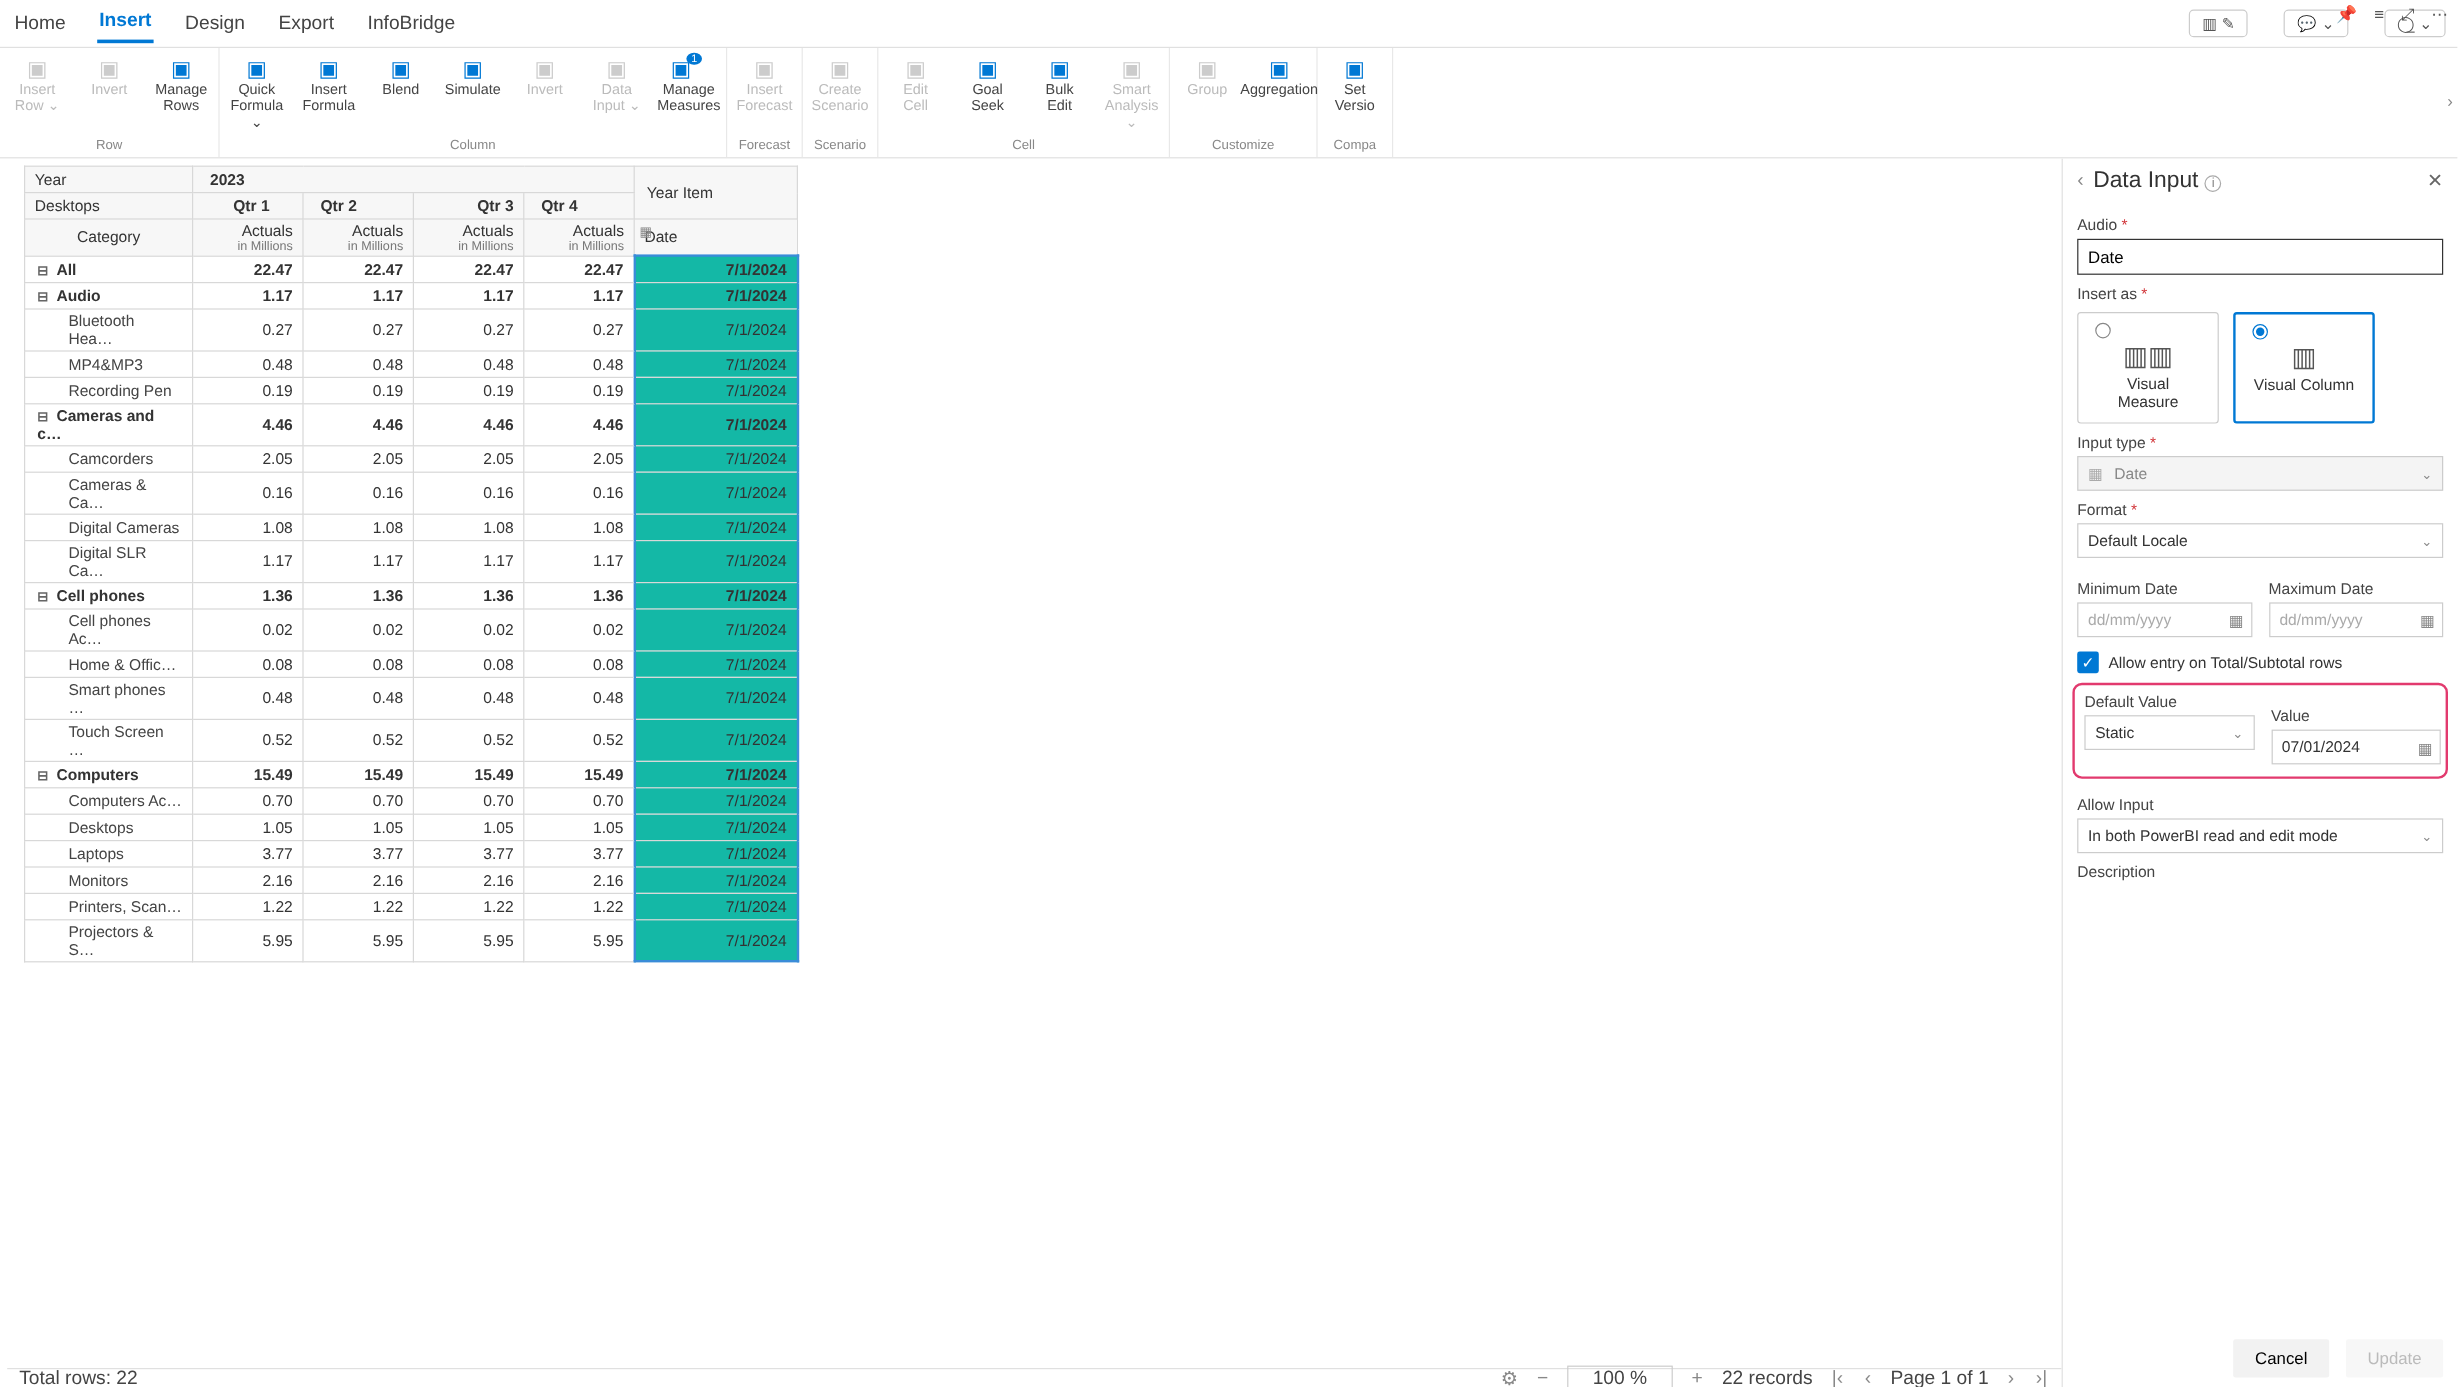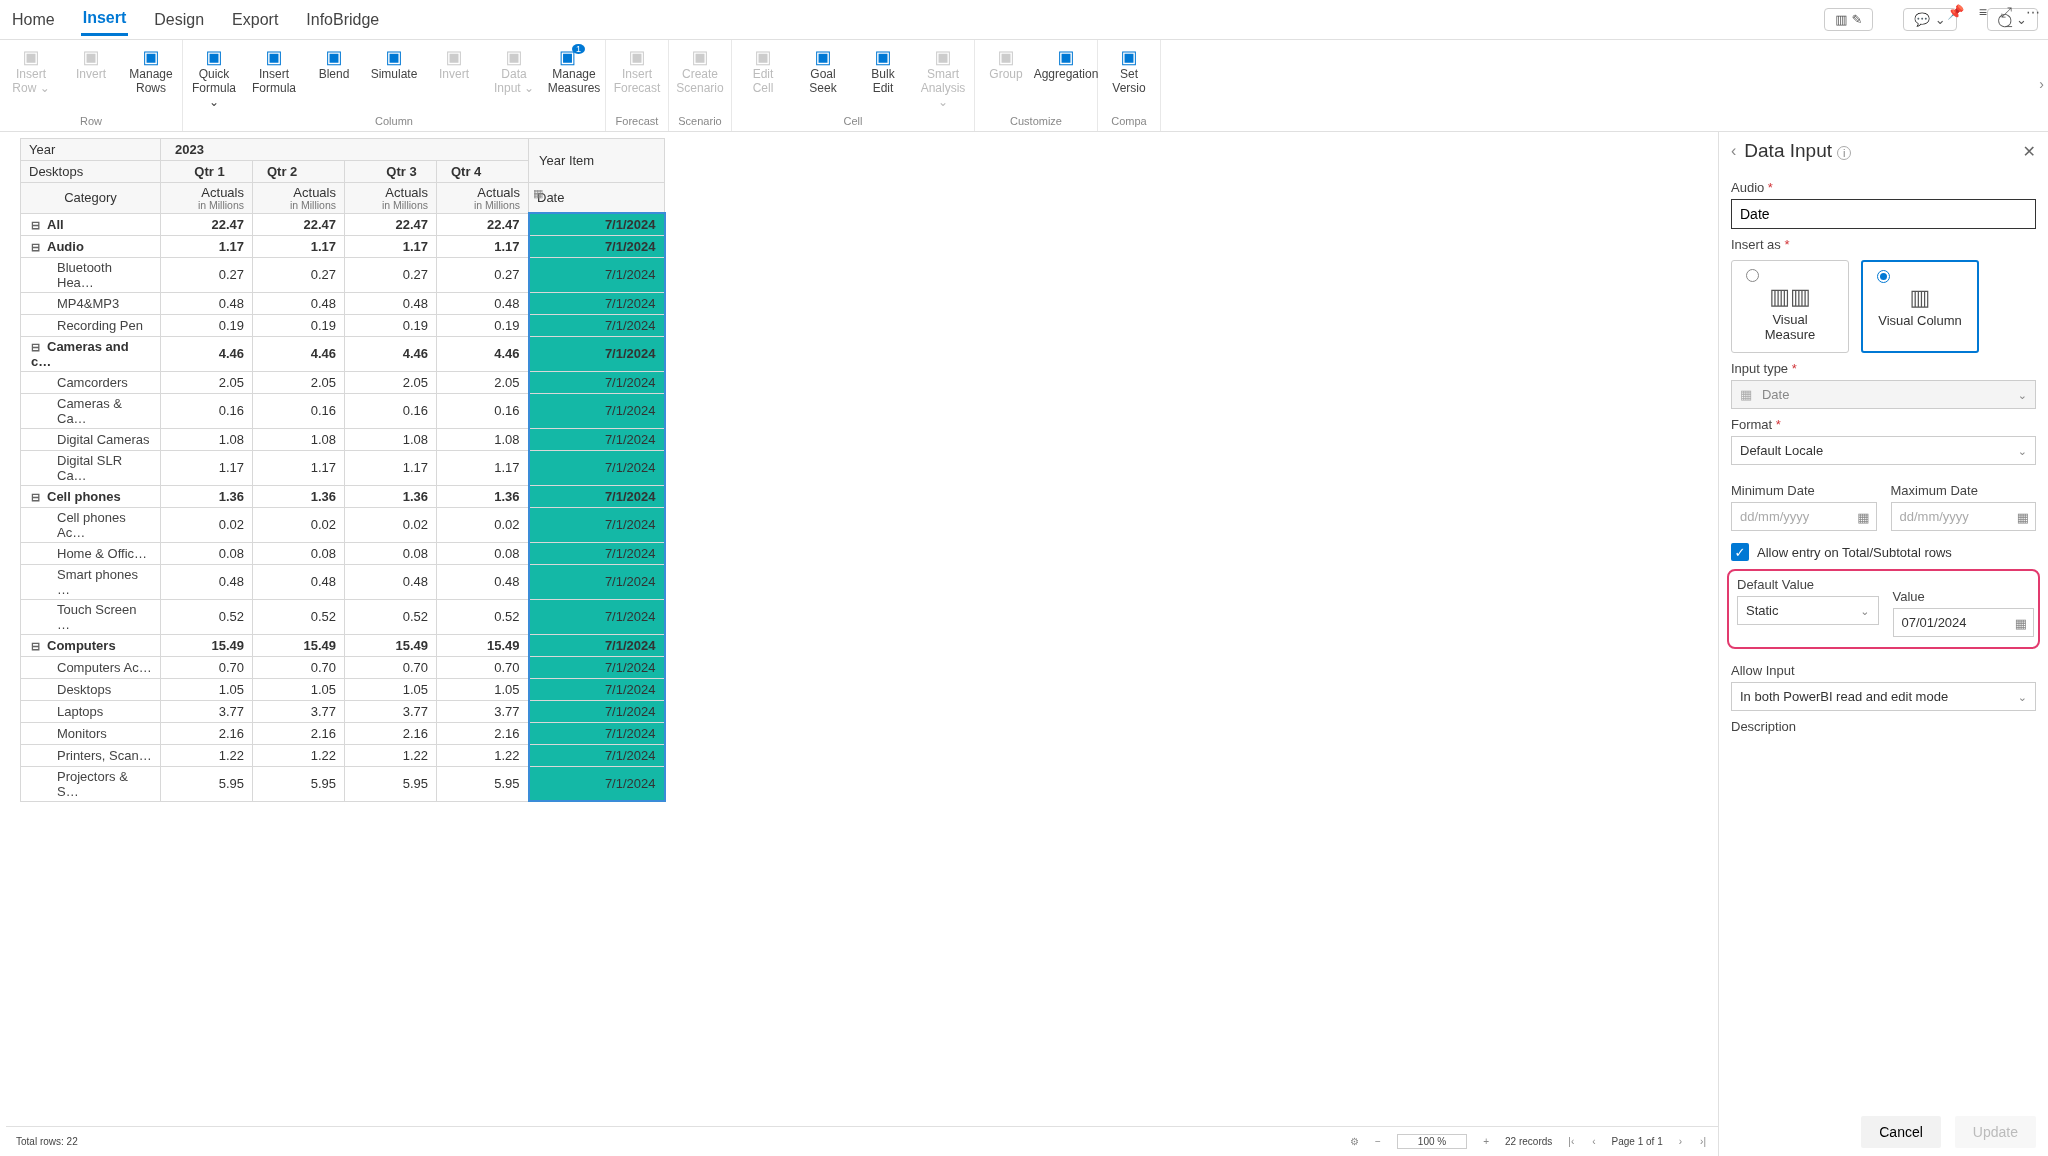--- a/index.html
+++ b/index.html
@@ -39,21 +39,21 @@
 table.matrix .bold td, table.matrix .bold th { font-weight: 700; }
 table.matrix .catcell { padding-left: 10px; }
 table.matrix .subcell { padding-left: 36px; color: #444; }
 .yearitem-head { background: #eaf2fb; }
 .yearitem-subhead { background: #eaf2fb; text-align: right; position: relative; }
 .meas-sub { font-size: 10.5px; color: #777; display: block; line-height: 1; }
 .expand { display: inline-block; width: 12px; color: #666; margin-right: 4px; font-size: 11px; }
 .cal-icon { position: absolute; left: 4px; top: 4px; font-size: 11px; color: #888; }
 
 
-.statusbar { height: 30px; border-top: 1px solid #e0e0e0; display: flex; align-items: center; padding: 0 10px; font-size: 10px; color: #444; gap: 14px; }
+.statusbar { height: 16px; border-top: 1px solid #e0e0e0; display: flex; align-items: center; padding: 0 10px; font-size: 16px; color: #444; gap: 14px; }
 .statusbar .spacer { flex: 1; }
 .zoombox { border: 1px solid #ccc; padding: 1px 20px; }
 .pgbtn { color: #888; padding: 0 2px; cursor: pointer; }
 
 
 .sidepanel { width: 330px; border-left: 1px solid #e0e0e0; display: flex; flex-direction: column; padding: 6px 12px 8px 12px; overflow-y: auto; font-size: 13px; }
 .sp-header { display: flex; align-items: center; gap: 8px; margin: 2px 0 10px 0; }
 .sp-header .back { color: #888; font-size: 16px; }
 .sp-header h2 { font-size: 19px; font-weight: 400; color: #333; flex: 1; }
 .sp-header .info-ic { font-size: 11px; color: #888; border: 1px solid #aaa; border-radius: 50%; width: 14px; height: 14px; display: inline-flex; align-items: center; justify-content: center; }
@@ -241,21 +241,21 @@
             <tbody>
               <tr>
                 <th style="width:140px">Year</th>
                 <th colspan="4" style="text-align:left;padding-left:14px"><b>2023</b></th>
                 <th rowspan="2" class="yicol-th yearitem-head" style="text-align:left;padding-left:10px">Year Item</th>
               </tr>
               <tr>
                 <th>Desktops</th>
                 <th class="qcol" style="text-align:center;padding-left:14px"><b>Qtr 1</b></th>
                 <th class="qcol" style="text-align:left;padding-left:14px"><b>Qtr 2</b></th>
-                <th class="qcol" style="text-align:center;padding-left:30px"><b>Qtr 3</b></th>
+                <th class="qcol" style="text-align:right;padding-left:30px"><b>Qtr 3</b></th>
                 <th class="qcol" style="text-align:left;padding-left:14px"><b>Qtr 4</b></th>
               </tr>
               <tr>
                 <th style="text-align:center">Category</th>
                 <th class="num">Actuals<span class="meas-sub">in Millions</span></th>
                 <th class="num">Actuals<span class="meas-sub">in Millions</span></th>
                 <th class="num">Actuals<span class="meas-sub">in Millions</span></th>
                 <th class="num">Actuals<span class="meas-sub">in Millions</span></th>
                 <th class="yearitem-subhead"><span class="cal-icon">▦</span>Date</th>
               </tr>

